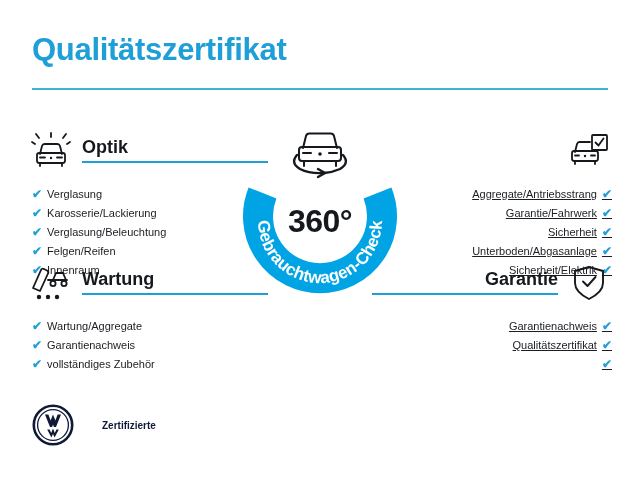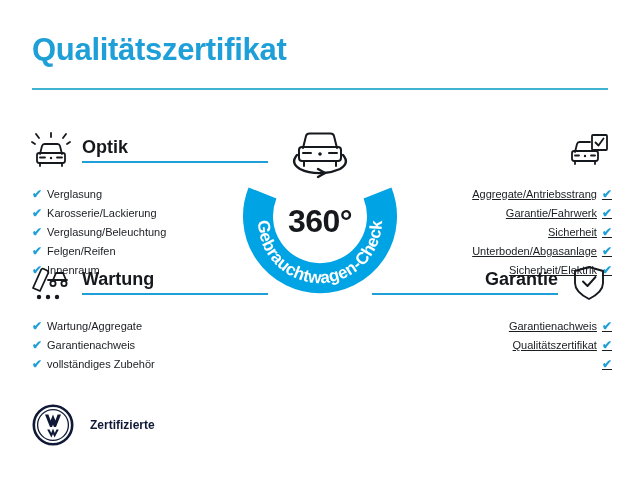--- a/index.html
+++ b/index.html
@@ -150,22 +150,22 @@
   
   .footer {
     position: absolute;
     left: 32px;
     top: 404px;
     display: flex;
     align-items: center;
   }
   .vw-logo { width: 42px; height: 42px; flex: 0 0 42px; }
   .vw-text {
-    margin-left: 16px;
-    font-size: 12px;
+    margin-left: 28px;
+    font-size: 10px;
     font-weight: bold;
     color: #101a36;
     line-height: 17px;
     white-space: nowrap;
   }
 </style>
 </head>
 <body>
 
 <div class="page">

